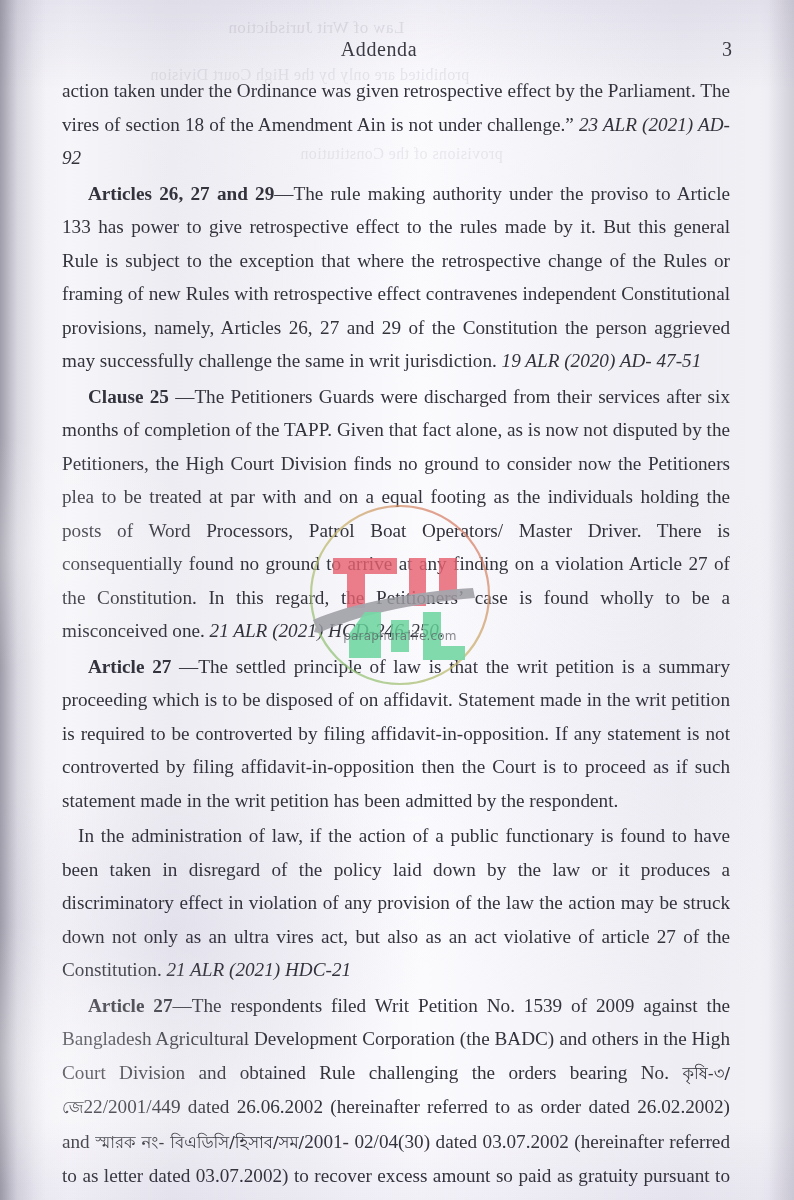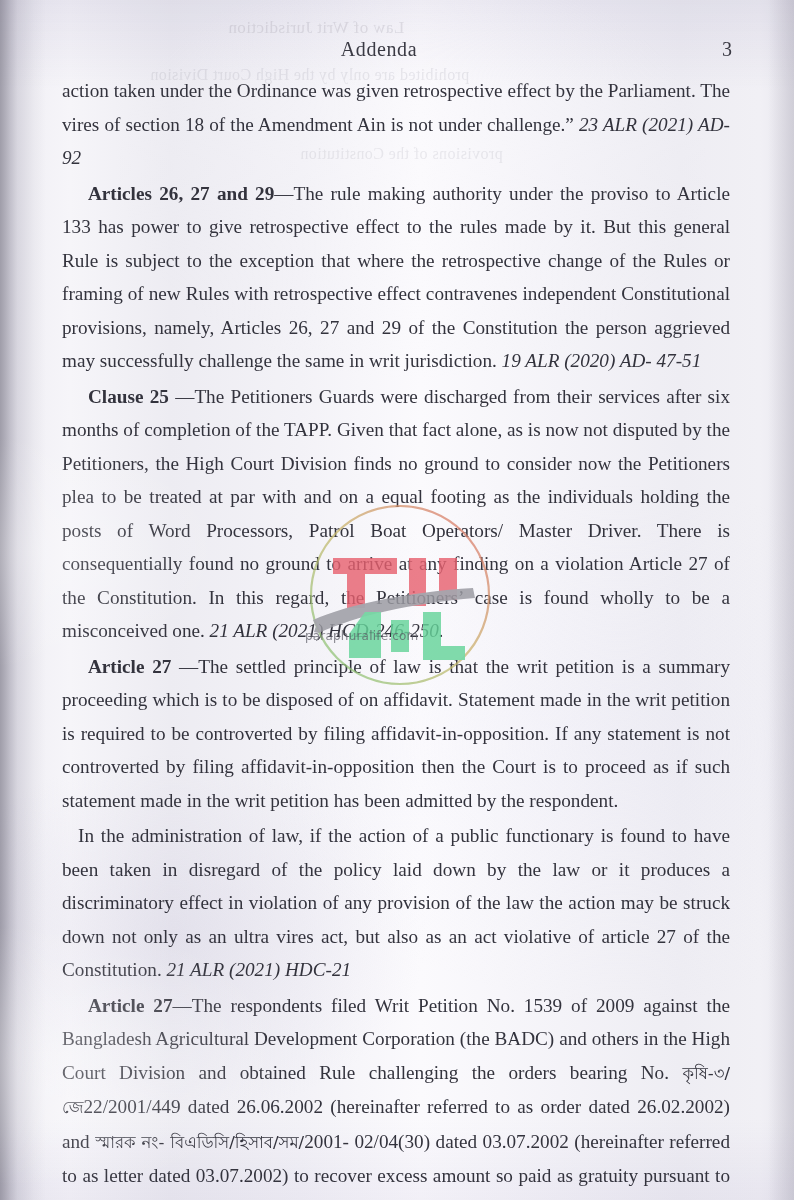--- a/index.html
+++ b/index.html
@@ -158,20 +158,21 @@
     z-index: 6;
     pointer-events: none;
     opacity: 0.88;
   }
   .watermark svg { display: block; }
   .watermark-url {
     position: absolute;
     left: 305px;
     top: 629px;
     width: 190px;
+    text-align: center;
     font-family: "DejaVu Sans", "Liberation Sans", sans-serif;
     font-size: 12px;
     color: rgba(90,90,100,0.72);
     z-index: 7;
     pointer-events: none;
     letter-spacing: 0.2px;
   }
 </style>
 </head>
 <body>

